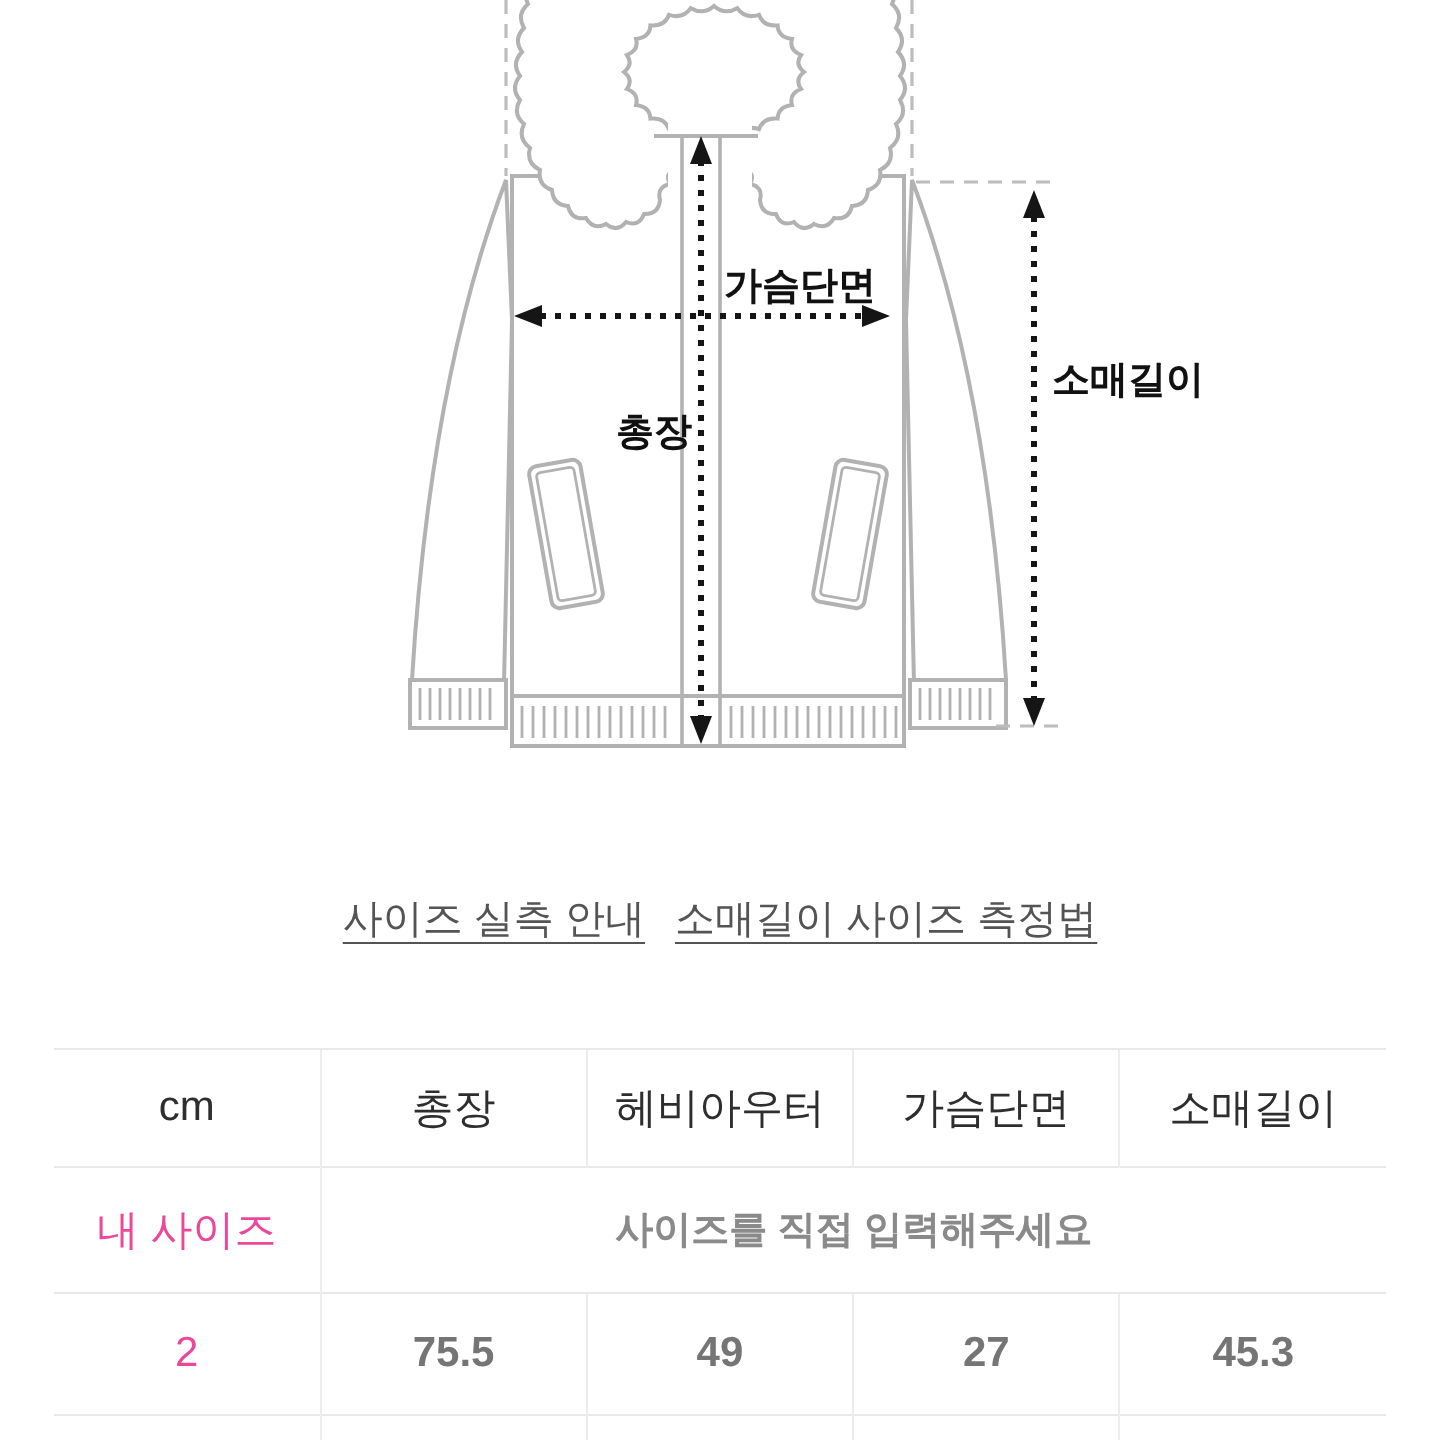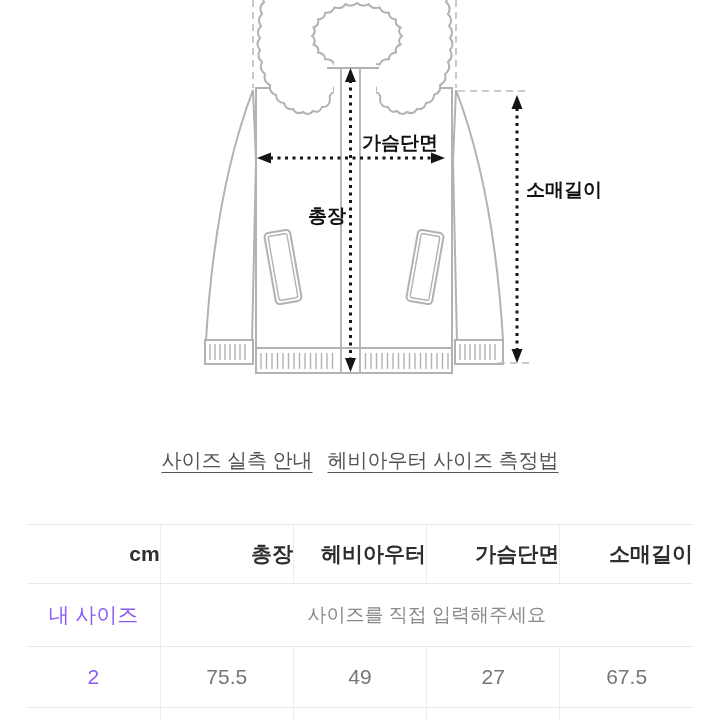--- a/index.html
+++ b/index.html
@@ -32,28 +32,28 @@
   }
   
   .size-table{
     position:absolute;top:524px;left:27px;width:666px;
     border-collapse:collapse;table-layout:fixed;
     font-size:21px;color:#2e2e2e;
   }
   .size-table tr>*{
     border-top:1px solid #e9e9e9;
     text-align:center;vertical-align:middle;
-    font-weight:400;padding:0;
+    font-weight:700;padding:0;
   }
   .size-table tr>*+*{border-left:1px solid #ececec;}
-  .size-table thead th{font-weight:700;color:#2e2e2e;height:58px;text-align:right;}
+  .size-table thead th{font-weight:400;color:#2e2e2e;height:58px;}
   .size-table .row-mysize>*{height:62px;}
   .size-table .row-size>*{height:60px;}
   .size-table .row-partial>*{height:46px;}
-  .size-table .col-label{font-weight:500;color:#8b5cf6;}
+  .size-table .col-label{font-weight:500;color:#ec4899;}
   .size-table .cell-value{color:#757575;margin-top:32px;}
   .size-table .cell-placeholder{color:#8a8a8a;font-size:19px;cursor:pointer;}
 </style>
 </head>
 <body>
 
 <div class="page">
 
   <svg class="diagram" width="720" height="430" viewBox="0 0 720 430">
 
@@ -152,21 +152,21 @@
     <polygon class="mhead" points="517,95 511.5,109 522.5,109"></polygon>
     <polygon class="mhead" points="517,363 511.5,349 522.5,349"></polygon>
 
     <text class="mlabel" x="400" y="149">가슴단면</text>
     <text class="mlabel" x="327" y="222">총장</text>
     <text class="mlabel" x="564" y="196">소매길이</text>
   </svg>
 
   <div class="links-row">
     <a>사이즈 실측 안내</a>
-    <a>헤비아우터 사이즈 측정법</a>
+    <a>소매길이 사이즈 측정법</a>
   </div>
 
   <table class="size-table">
     <thead>
       <tr>
         <th>cm</th>
         <th>총장</th>
         <th>헤비아우터</th>
         <th>가슴단면</th>
         <th>소매길이</th>
@@ -175,21 +175,21 @@
     <tbody>
       <tr class="row-mysize">
         <td class="col-label">내 사이즈</td>
         <td class="cell-placeholder" colspan="4">사이즈를 직접 입력해주세요</td>
       </tr>
       <tr class="row-size">
         <td class="col-label">2</td>
         <td class="cell-value">75.5</td>
         <td class="cell-value">49</td>
         <td class="cell-value">27</td>
-        <td class="cell-value">67.5</td>
+        <td class="cell-value">45.3</td>
       </tr>
       <tr class="row-partial">
         <td></td>
         <td></td>
         <td></td>
         <td></td>
         <td></td>
       </tr>
     </tbody>
   </table>

